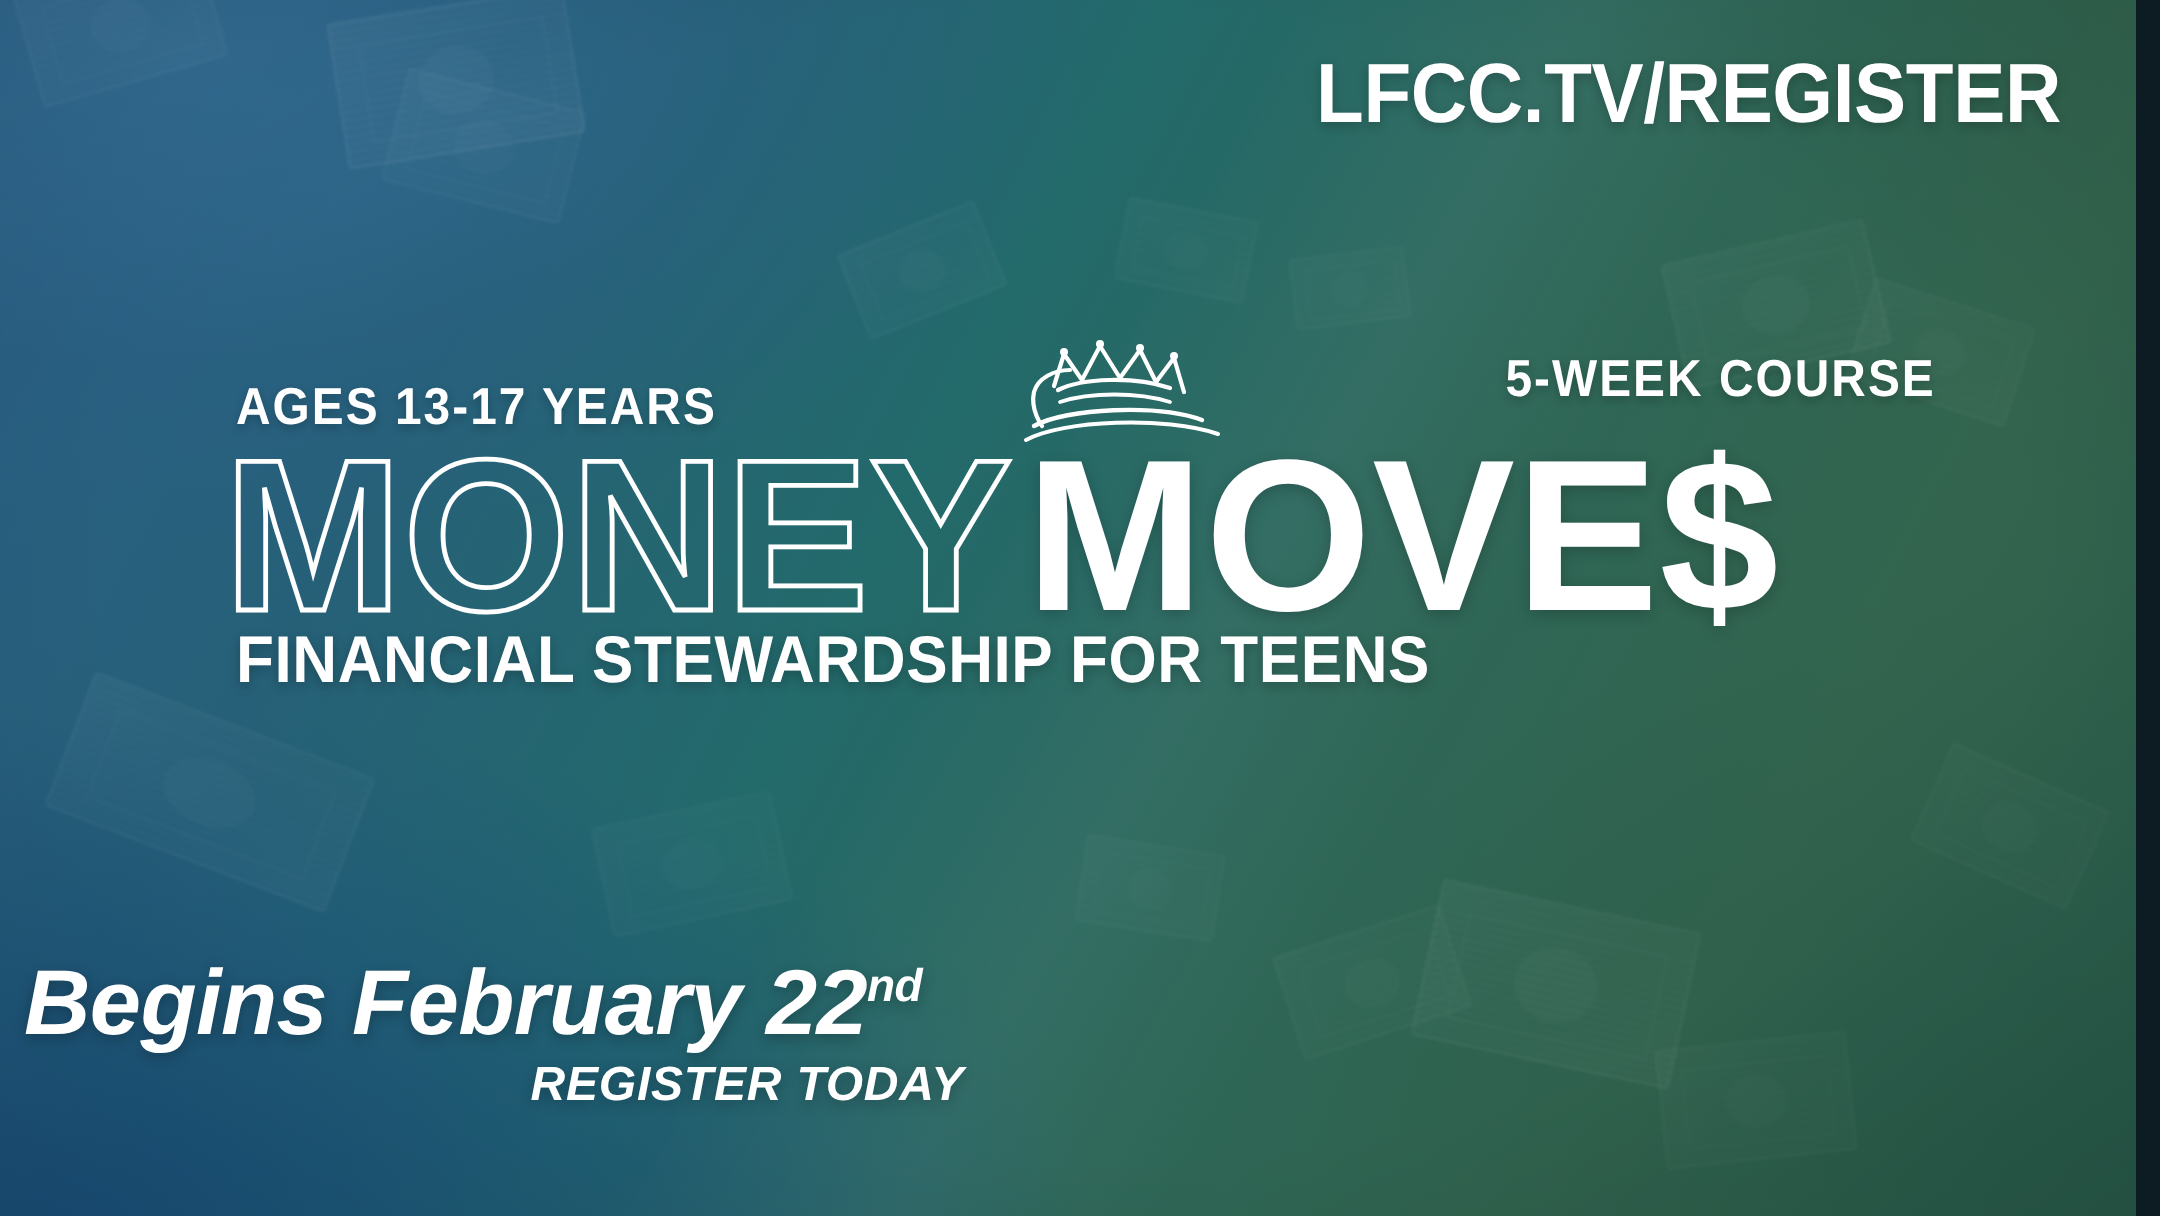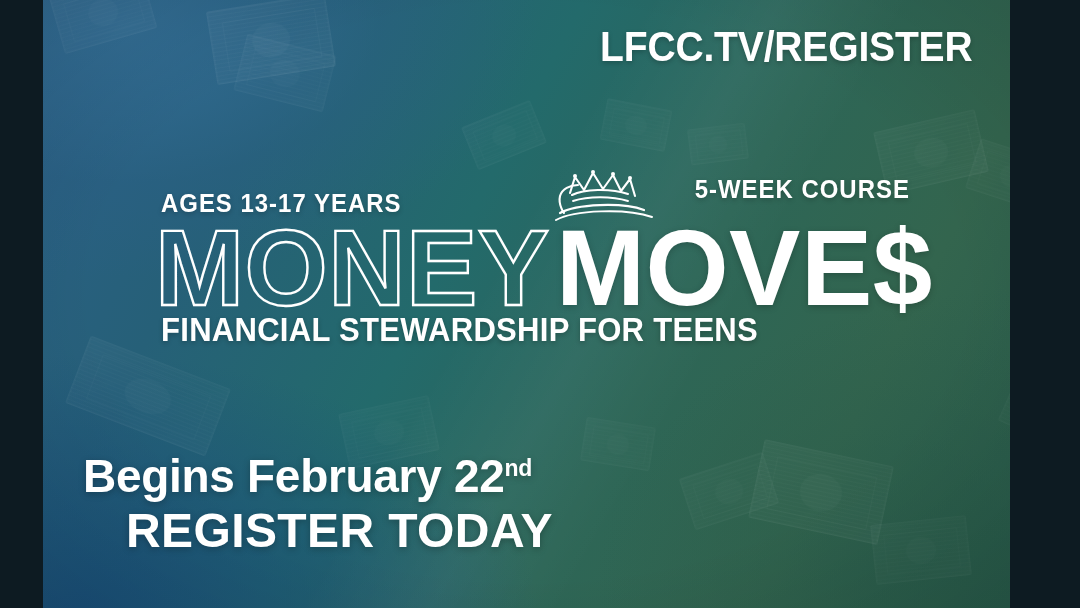--- a/index.html
+++ b/index.html
@@ -2,25 +2,24 @@
 <html><head>
 <meta charset="utf-8">
 <style>
   html, body {
     margin: 0;
     padding: 0;
     background: #0d1b22;
   }
   #poster {
     position: relative;
-    width: 967px;
+    width: 1068px;
     height: 608px;
     overflow: hidden;
     font-family: "Liberation Sans", sans-serif;
-    margin-left: 43px;
     -webkit-font-smoothing: antialiased;
   }
 
   
   .bg-base {
     position: absolute;
     inset: 0;
     background: linear-gradient(118deg,
         #2b6087 0%,
         #266078 22%,
@@ -181,44 +180,45 @@
   .crown {
     position: absolute;
     left: 505px;
     top: 163px;
     width: 118px;
     height: 62px;
   }
 
   .footer {
     position: absolute;
-    left: 40px;
+    left: 12px;
     bottom: 52px;
     width: 470px;
+    font-style: italic;
   }
   .footer-line1 {
     color: #ffffff;
     font-size: 46px;
     line-height: 1.04;
     font-weight: 700;
     letter-spacing: -0.3px;
     text-shadow: 0 2px 7px rgba(0,0,0,0.26);
     white-space: nowrap;
   }
   .footer-line1 sup {
     font-size: 0.50em;
     vertical-align: super;
     line-height: 0;
     font-weight: 700;
   }
   .footer-line2 {
     margin-top: 5px;
     text-align: right;
     color: #ffffff;
-    font-size: 48px;
+    font-size: 24px;
     line-height: 1.04;
     font-weight: 700;
     letter-spacing: 0.4px;
     text-shadow: 0 2px 7px rgba(0,0,0,0.26);
     white-space: nowrap;
   }
 </style>
 </head>
 <body>
 

